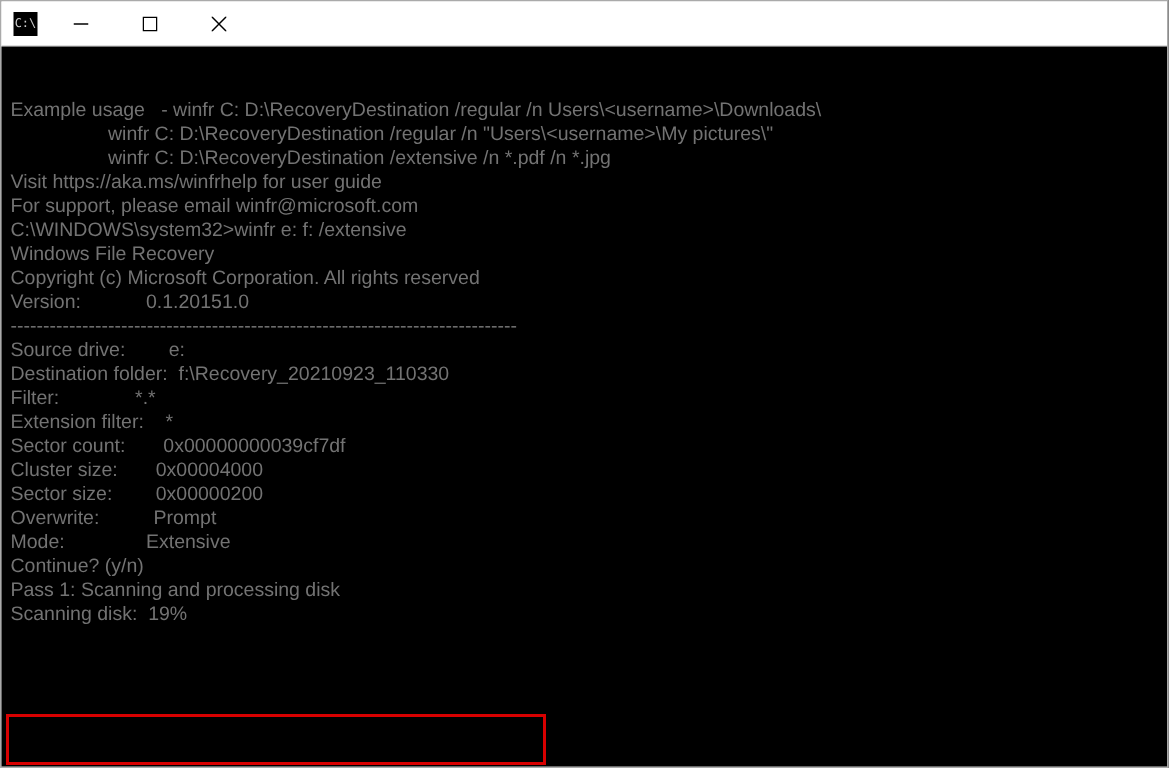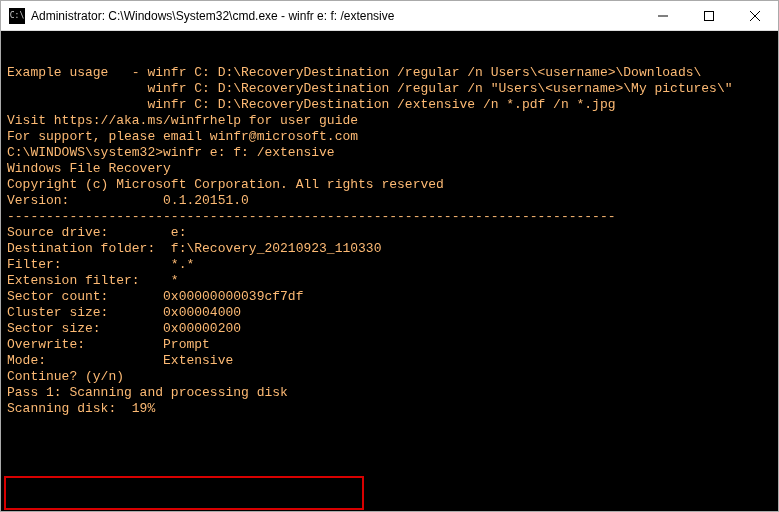--- a/index.html
+++ b/index.html
@@ -50,22 +50,22 @@
       display: flex;
       align-items: center;
       justify-content: center;
       font-size: 10px;
       color: #000;
       cursor: pointer;
     }
     .terminal {
       flex: 1;
       background: #000;
-      color: #fdba74;
-      font-family: Liberation Mono, monospace;
+      color: #737373;
+      font-family: Liberation Sans, sans-serif;
       font-size: 13px;
       line-height: 16px;
       padding: 2px 6px;
       white-space: pre;
       overflow: hidden;
       position: relative;
     }
     .line { white-space: pre; }
     .highlight-box {
       position: absolute;
@@ -79,21 +79,20 @@
   </style>
 </head>
 <body>
 
 <div class="window">
 
   <div class="titlebar">
     <div class="title-icon">
       <span>C:\</span>
     </div>
-    <div class="title-text">Administrator: C:\Windows\System32\cmd.exe - winfr  e: f: /extensive</div>
     <div class="win-controls">
       <div class="win-btn">
         <svg width="10" height="10" viewBox="0 0 10 10">
             <line x1="0" y1="5" x2="10" y2="5" stroke="#000" stroke-width="1"></line>
           </svg>
       </div>
       <div class="win-btn">
         <svg width="10" height="10" viewBox="0 0 10 10">
             <rect x="0.5" y="0.5" width="9" height="9" fill="none" stroke="#000" stroke-width="1"></rect>
           </svg>

